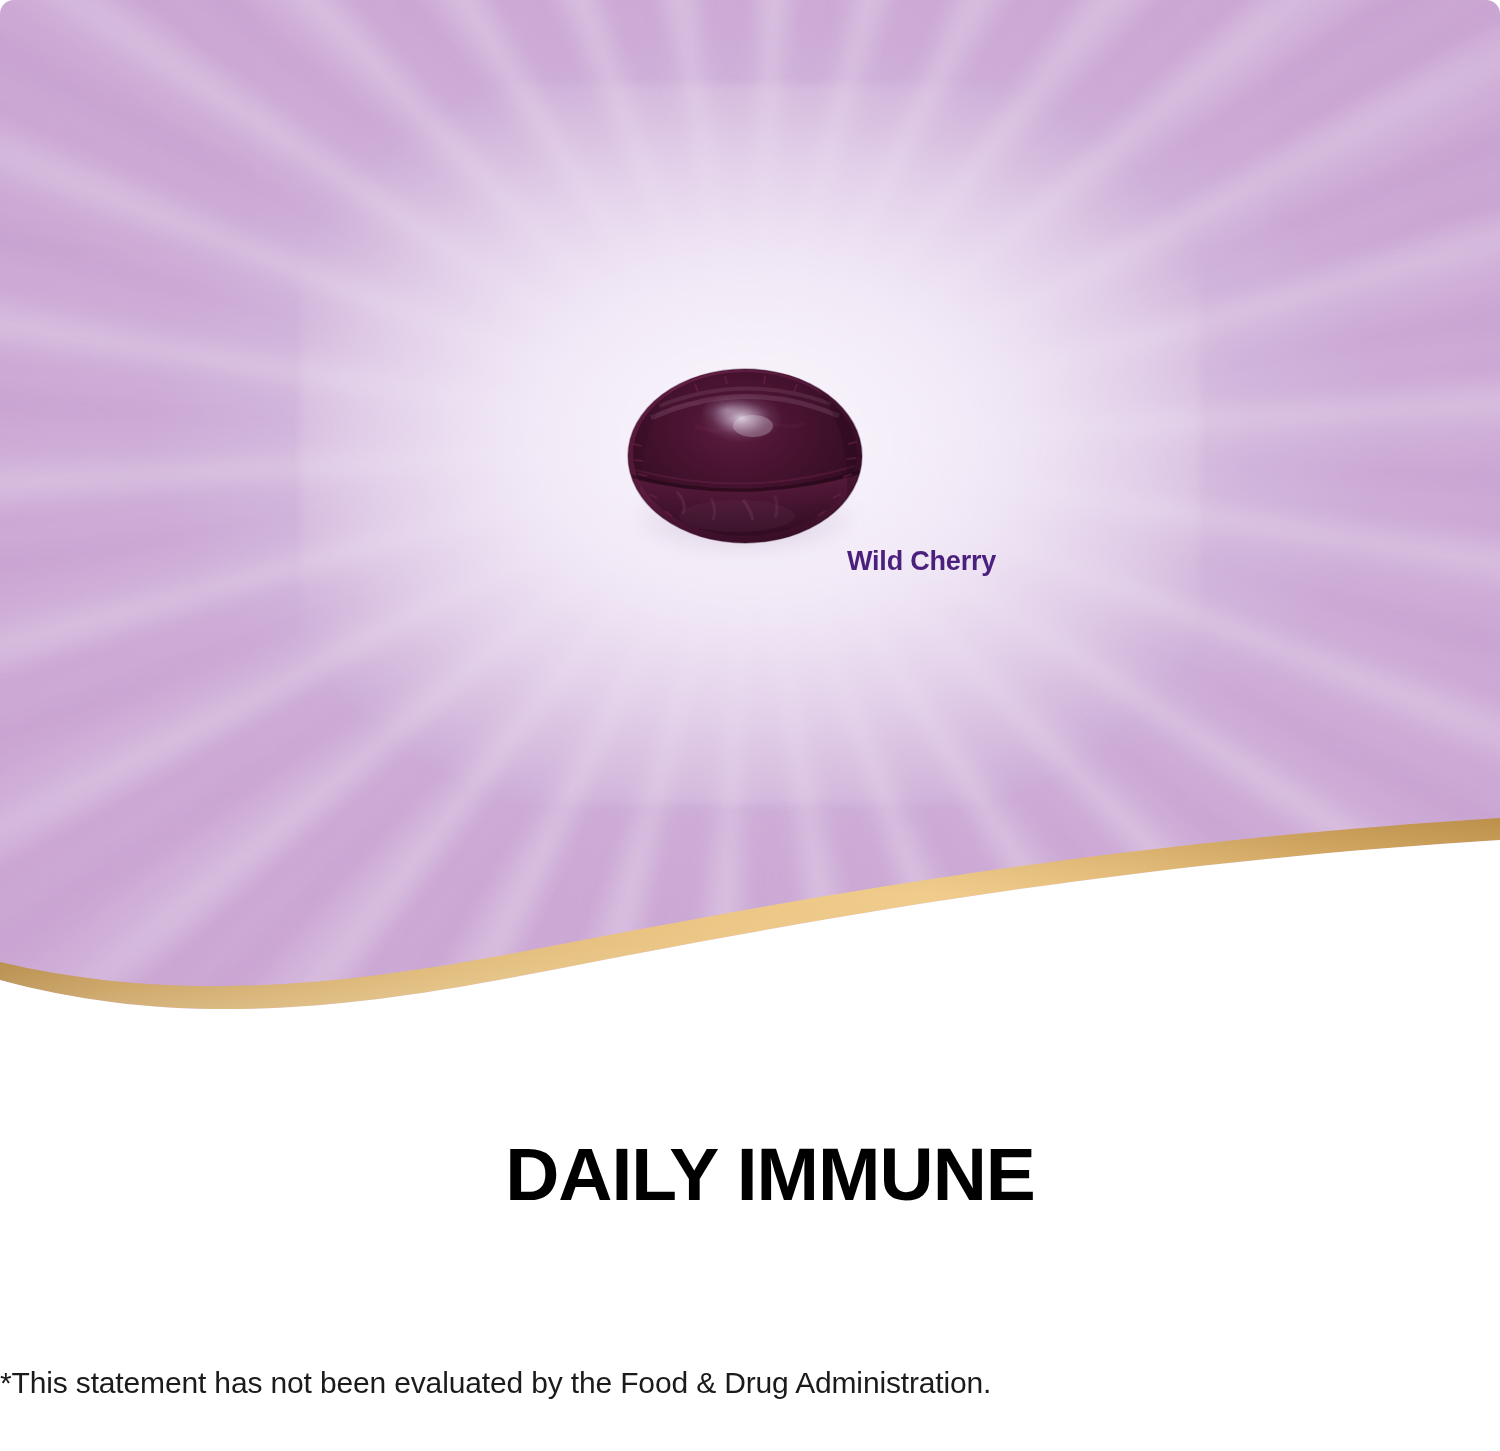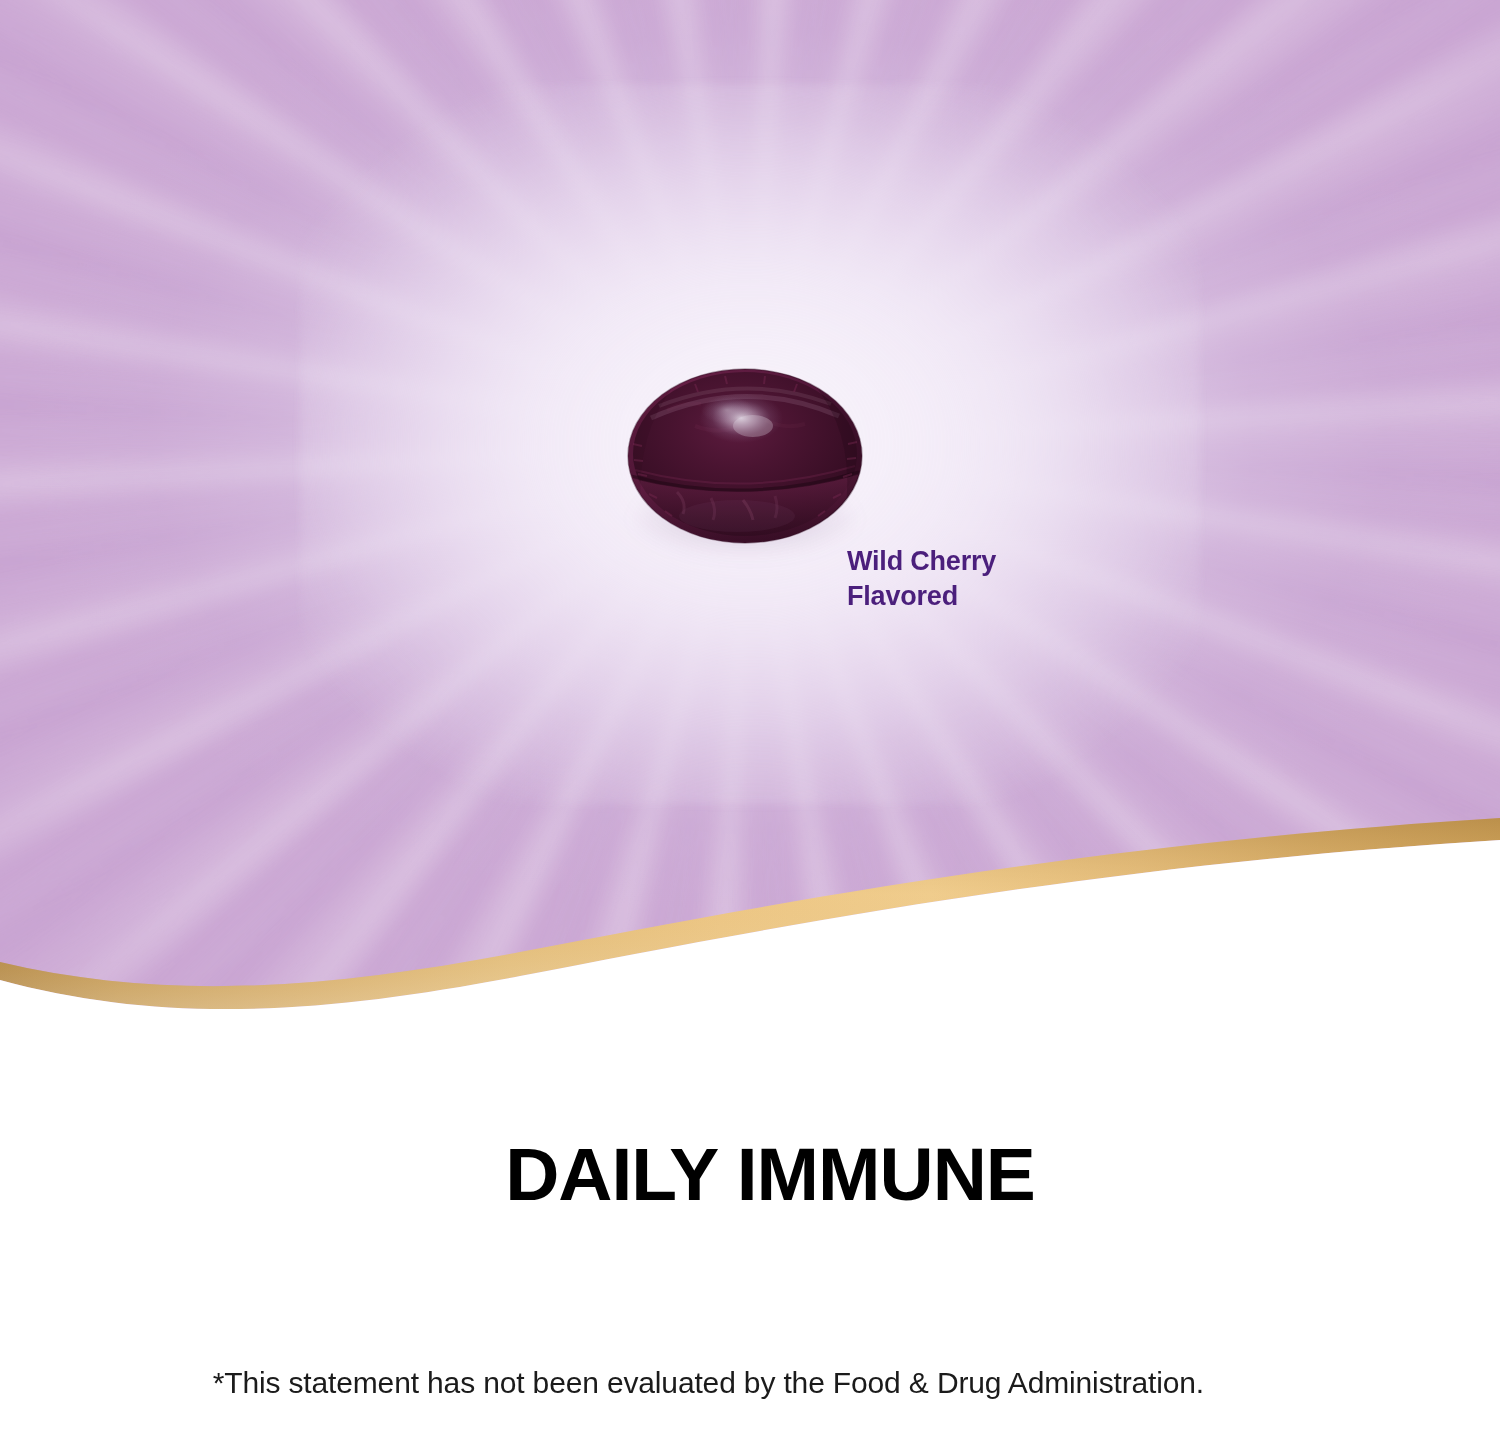--- a/index.html
+++ b/index.html
@@ -8,20 +8,21 @@
     padding: 0;
     background: #ffffff;
   }
   #stage {
     position: relative;
     width: 1500px;
     height: 1451px;
     overflow: hidden;
     background: #ffffff;
     font-family: "Liberation Sans", sans-serif;
+    border-radius: 14px;
     -webkit-font-smoothing: antialiased;
   }
 
   
   #hero {
     position: absolute;
     left: 0; top: 0;
     width: 1500px;
     height: 1010px;
     overflow: hidden;
@@ -172,21 +173,21 @@
     padding-left: 20px;
   }
   #headline .hl-line { display: block; }
 
   
   #disclaimer {
     position: absolute;
     left: 0;
     top: 1362px;
     width: 1204px;
-    text-align: right;
+    text-align: left;
     color: #1b1b1b;
     font-size: 30px;
     font-weight: normal;
     line-height: 1.37;
     letter-spacing: -0.15px;
   }
   #disclaimer .dc-line { display: block; }
 </style>
 </head>
 <body>
@@ -283,21 +284,20 @@
           <path d="M 100 10 l 2 8"></path>
         <path d="M 140 10 l -1 8"></path>
           <path d="M 172 18 l -3 8"></path>
       </g>
       <ellipse cx="120" cy="90" rx="117" ry="87" fill="none" stroke="#230718" stroke-opacity="0.35" stroke-width="1.5"></ellipse>
     </svg>
   </div>
 
   <div id="flavor">
     <span class="fl-line">Wild Cherry</span>
-    <span class="fl-line">Flavored</span>
   </div>
 
   <svg id="wave" viewBox="0 0 1500 290" preserveAspectRatio="none">
     <defs>
       <linearGradient id="goldG" x1="0%" y1="0%" x2="100%" y2="0%">
         <stop offset="0%" stop-color="#b0823a"></stop>
         <stop offset="8%" stop-color="#c39549"></stop>
         <stop offset="20%" stop-color="#d4a75c"></stop>
         <stop offset="34%" stop-color="#e4bd77"></stop>
         <stop offset="48%" stop-color="#efc987"></stop>

